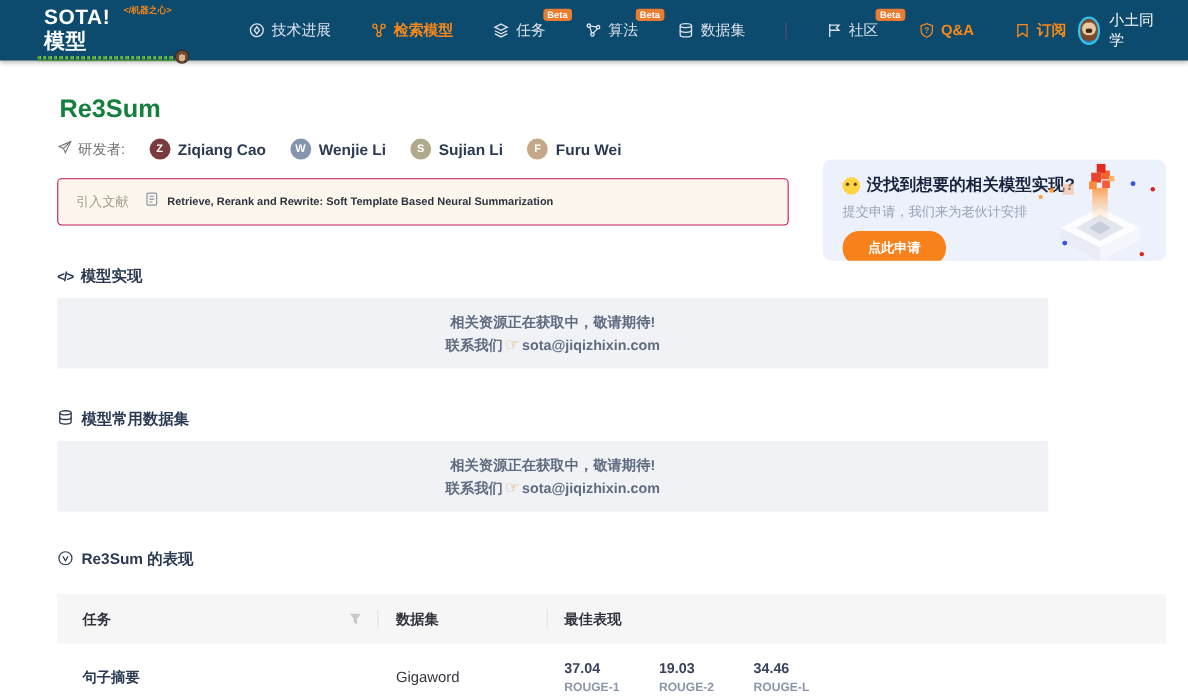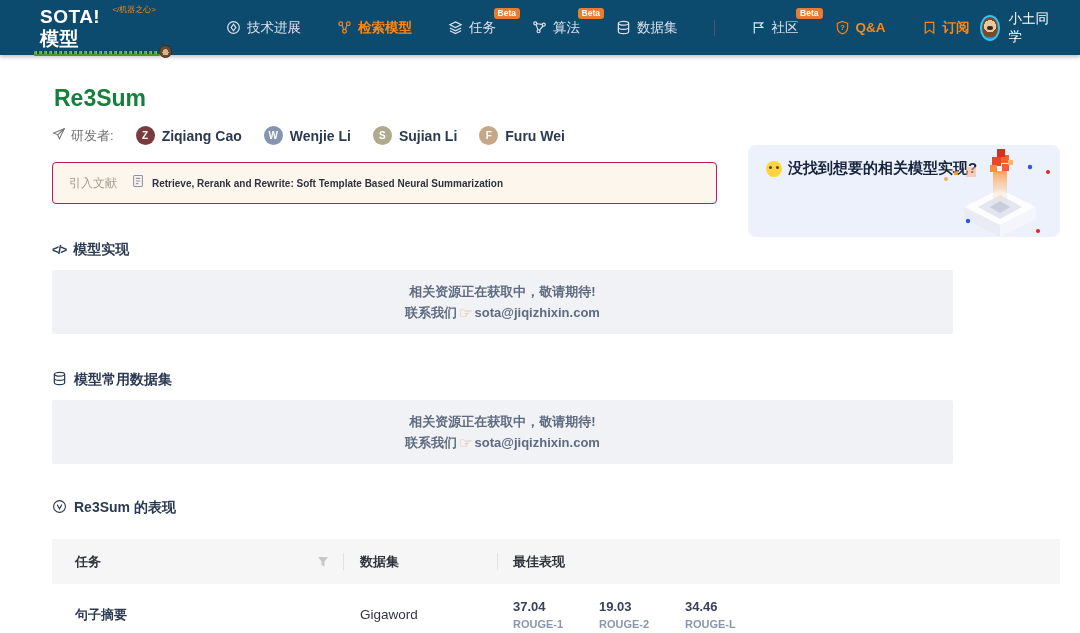--- a/index.html
+++ b/index.html
@@ -4,21 +4,21 @@
 <style>
   * { margin:0; padding:0; box-sizing:border-box; }
   html,body { width:1080px; height:633px; overflow:hidden; background:#fff;
     font-family:"Liberation Sans","DejaVu Sans",sans-serif; }
 
   
   .navbar { height:55px; background:#0c4a6e; display:flex; align-items:center;
     padding:0 30px 0 40px; box-shadow:0 2px 4px rgba(0,0,0,.25); position:relative; }
   .logo { display:flex; align-items:flex-start; cursor:pointer; margin-right:70px; position:relative; }
   .logo-main { color:#fff; font-size:19px; font-weight:800; letter-spacing:.5px; line-height:22px; }
-  .logo-sup { color:#fa8919; font-size:8px; font-weight:400; margin-left:2px; margin-top:-2px; white-space:nowrap; }
+  .logo-sup { color:#fa8919; font-size:8px; font-weight:700; margin-left:2px; margin-top:-2px; white-space:nowrap; }
   .logo-grass { position:absolute; left:-6px; right:-4px; bottom:-6px; height:5px;
     background:repeating-linear-gradient(90deg,#5aa83e 0 2px,#7cc755 2px 3px,rgba(0,0,0,0) 3px 5px);
     border-bottom:2px solid #4c9436; border-radius:1px; }
   .logo-monkey { position:absolute; right:-16px; bottom:-8px; width:13px; height:13px; border-radius:50%;
     background:radial-gradient(circle at 50% 58%,#d9b38c 0 36%,#6e4a2f 37% 100%); border:1px solid #3a2a1a; }
   .nav-items { display:flex; align-items:center; gap:36px; flex:1; }
   .nav-item { display:flex; align-items:center; gap:6px; color:#dde2ee; font-size:13.5px;
     cursor:pointer; position:relative; white-space:nowrap; }
   .nav-item.active, .nav-item.orange { color:#fa8919; font-weight:700; }
   .nav-item svg { width:15px; height:15px; display:block; }
@@ -240,20 +240,22 @@
           </svg></span>
       <span class="citation-title">Retrieve, Rerank and Rewrite: Soft Template Based Neural Summarization</span>
     </span>
   </div>
 
   <div class="promo-card">
     <div class="promo-title-row">
       <span class="smiley"></span>
       <span class="promo-title">没找到想要的相关模型实现?</span>
     </div>
+    <div class="promo-sub">提交申请，我们来为老伙计安排</div>
+    <button class="promo-btn">点此申请</button>
     <svg class="promo-illus" viewBox="0 0 120 92">
       <defs>
         <linearGradient id="beam" x1="0" y1="0" x2="0" y2="1">
           <stop offset="0" stop-color="#ff9d4d" stop-opacity="0.95"></stop>
           <stop offset="1" stop-color="#ffd9ad" stop-opacity="0"></stop>
         </linearGradient>
       </defs>
       <polygon points="62,44 98,62 62,80 26,62" fill="#fdfdff"></polygon>
       <polygon points="26,62 62,80 62,92 26,74" fill="#e9ecf4"></polygon>
       <polygon points="62,80 98,62 98,74 62,92" fill="#f4f6fb"></polygon>

